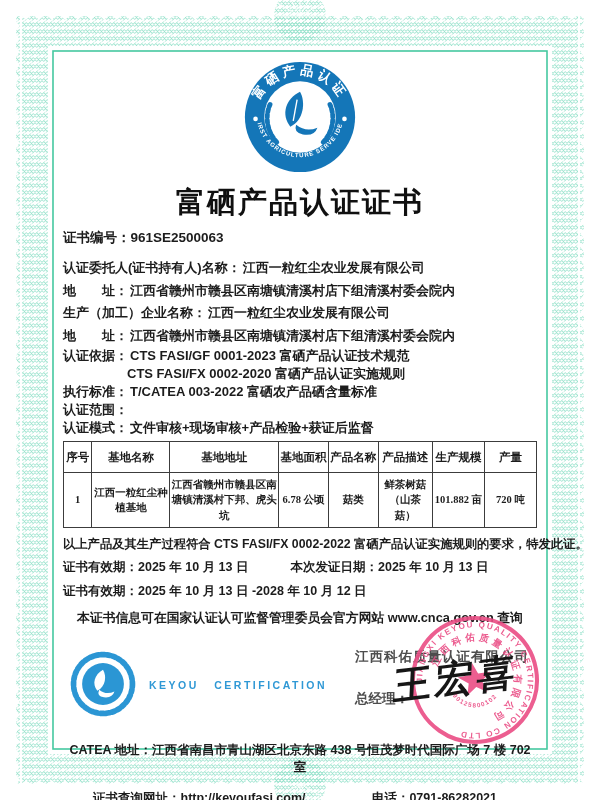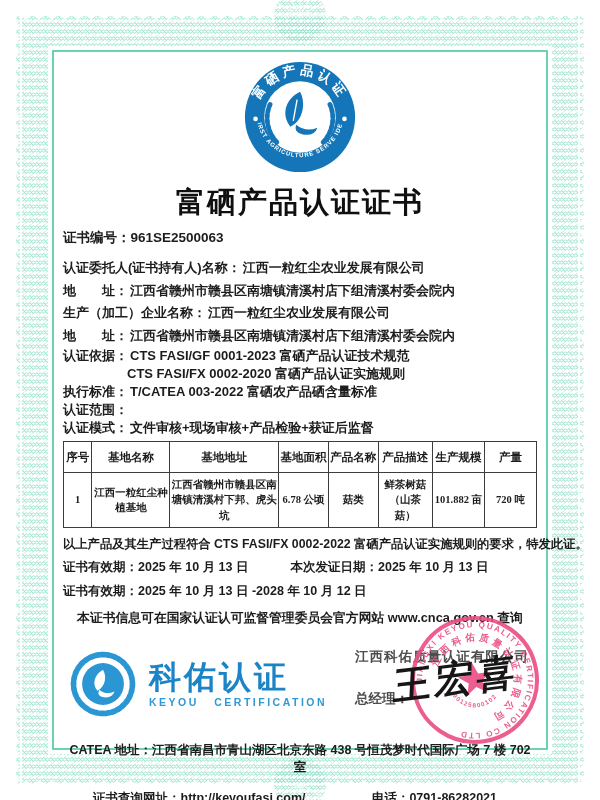--- a/index.html
+++ b/index.html
@@ -196,21 +196,20 @@
 
     <div class="issuer-row">
       <div class="keyou-logo">
         <svg width="76" height="76" viewBox="0 0 80 80">
           <circle cx="40" cy="40" r="31" fill="none" stroke="#2b96d4" stroke-width="6" stroke-dasharray="3.4 2.6" stroke-linecap="round"></circle>
           <circle cx="40" cy="40" r="22" fill="#2b96d4"></circle>
           <path d="M40,25 C31,30 28,40 34,47 C43,43 44,31 40,25 Z" fill="#ffffff"></path>
           <path d="M36,46 q7,6 16,2 q-2,7 -11,6 q-8,-1 -5,-8 Z" fill="#ffffff"></path>
         </svg>
         <div class="keyou-text">
-          <div class="keyou-cn">科佑认证</div>
           <div class="keyou-en">KEYOU CERTIFICATION</div>
         </div>
       </div>
 
       <div class="issuer-right">
         <div class="issuer-company">江西科佑质量认证有限公司</div>
         <div class="issuer-role">总经理：</div>
       </div>
 
       <svg class="seal" viewBox="0 0 130 130">

